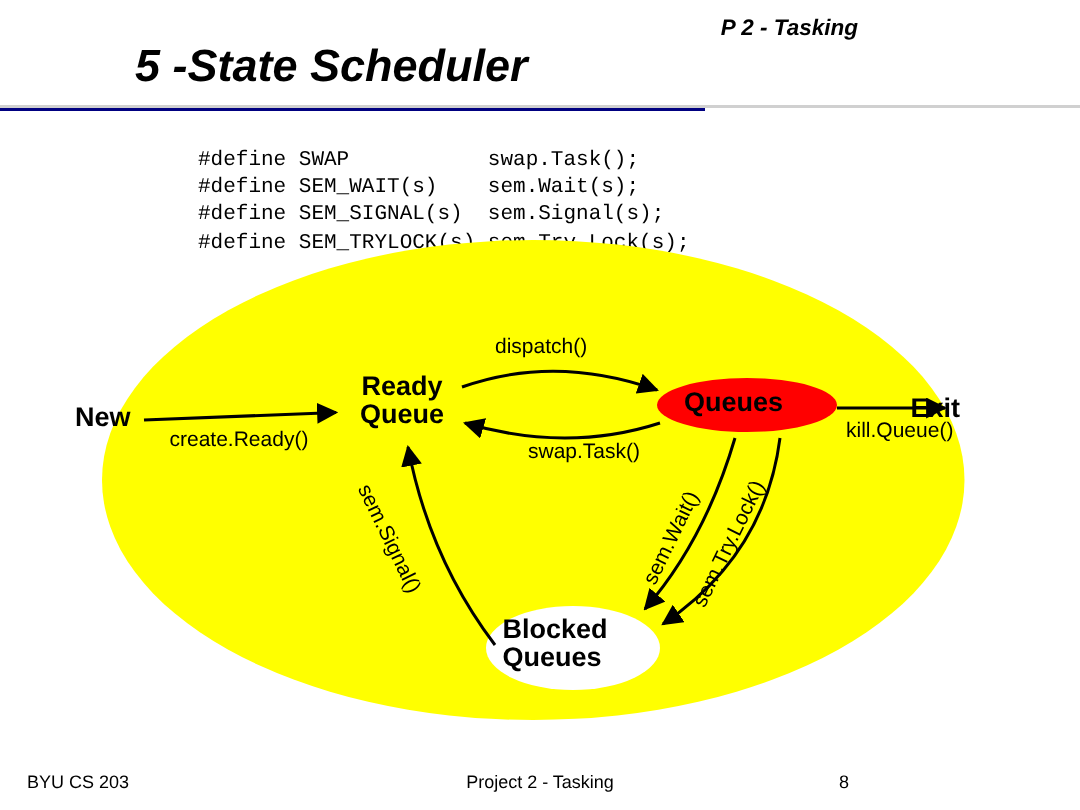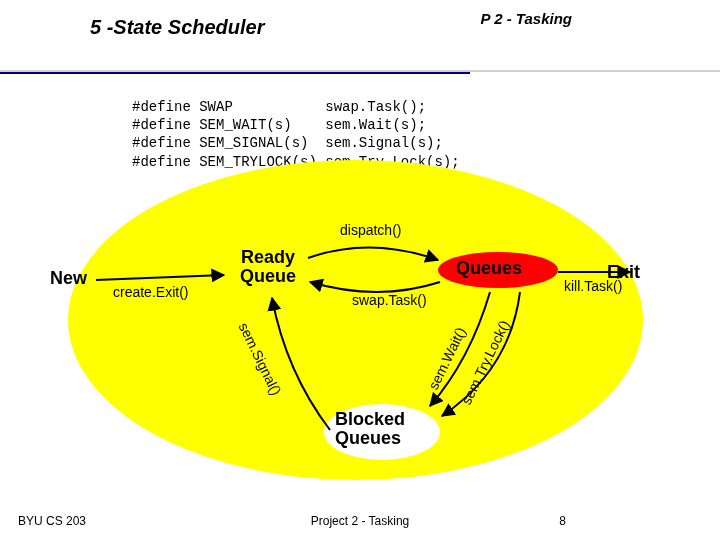--- a/index.html
+++ b/index.html
@@ -1,20 +1,20 @@
 <!DOCTYPE html>
 <html><head>
 <meta charset="utf-8">
 <style>
 html,body{margin:0;padding:0;width:720px;height:540px;background:#fff;font-family:Arial,Helvetica,sans-serif;color:#000;overflow:hidden}
 .slide{position:relative;width:584px;height:540px}
 .hd-bar{position:absolute;left:0;top:70px;width:720px;height:2px;background:#d0d0d0}
 .hd-bar2{position:absolute;left:0;top:72px;width:470px;height:2px;background:#000080}
 .header-tag{position:absolute;right:12px;top:10px;font-size:15px;font-weight:bold;font-style:italic}
-.title{position:absolute;left:90px;top:16px;font-size:20px;font-weight:bold;font-style:italic}
+.title{position:absolute;left:90px;top:28px;font-size:30px;font-weight:bold;font-style:italic}
 .code{position:absolute;left:132px;top:84px;font-family:"Courier New",monospace;font-size:14px;font-weight:normal;white-space:pre;line-height:1.3}
 .footer-l{position:absolute;left:18px;bottom:12px;font-size:12px}
 .footer-c{position:absolute;left:0;bottom:12px;width:720px;text-align:center;font-size:12px}
 .footer-r{position:absolute;right:18px;bottom:12px;font-size:12px}
 .node{position:absolute;font-weight:bold;font-size:18px}
 .disc{position:absolute;border-radius:50%}
 .lbl{position:absolute;font-size:14px}
 svg{position:absolute;left:0;top:0}
 </style>
 </head>
@@ -63,24 +63,24 @@
 
   <line x1="558" y1="272" x2="630" y2="272" stroke="#000" stroke-width="2" marker-end="url(#ah)"></line>
 
   <path d="M490 292 Q470 360 430 406" fill="none" stroke="#000" stroke-width="2" marker-end="url(#ah)"></path>
 
   <path d="M520 292 Q510 370 442 416" fill="none" stroke="#000" stroke-width="2" marker-end="url(#ah)"></path>
 
   <path d="M330 430 Q286 372 272 298" fill="none" stroke="#000" stroke-width="2" marker-end="url(#ah)"></path>
 </svg>
 
-<div class="lbl" style="left:113px;top:284px">create.Exit()</div>
-<div class="lbl" style="left:340px;top:222px">dispatch()</div>
+<div class="lbl" style="left:113px;top:284px">create.Ready()</div>
+<div class="lbl" style="left:330px;top:222px">dispatch()</div>
 <div class="lbl" style="left:352px;top:292px">swap.Task()</div>
-<div class="lbl" style="left:564px;top:278px">kill.Task()</div>
+<div class="lbl" style="left:564px;top:278px">kill.Queue()</div>
 <div class="lbl" style="left:250px;top:320px;transform:rotate(64deg);transform-origin:left top">sem.Signal()</div>
 <div class="lbl" style="left:425px;top:385px;transform:rotate(-64deg);transform-origin:left top">sem.Wait()</div>
 <div class="lbl" style="left:458px;top:400px;transform:rotate(-64deg);transform-origin:left top">sem.Try.Lock()</div>
 
 <div class="footer-l">BYU CS 203</div>
 <div class="footer-c">Project 2 - Tasking</div>
 <div class="footer-r">8</div>
 </div>
 
 </body></html>

